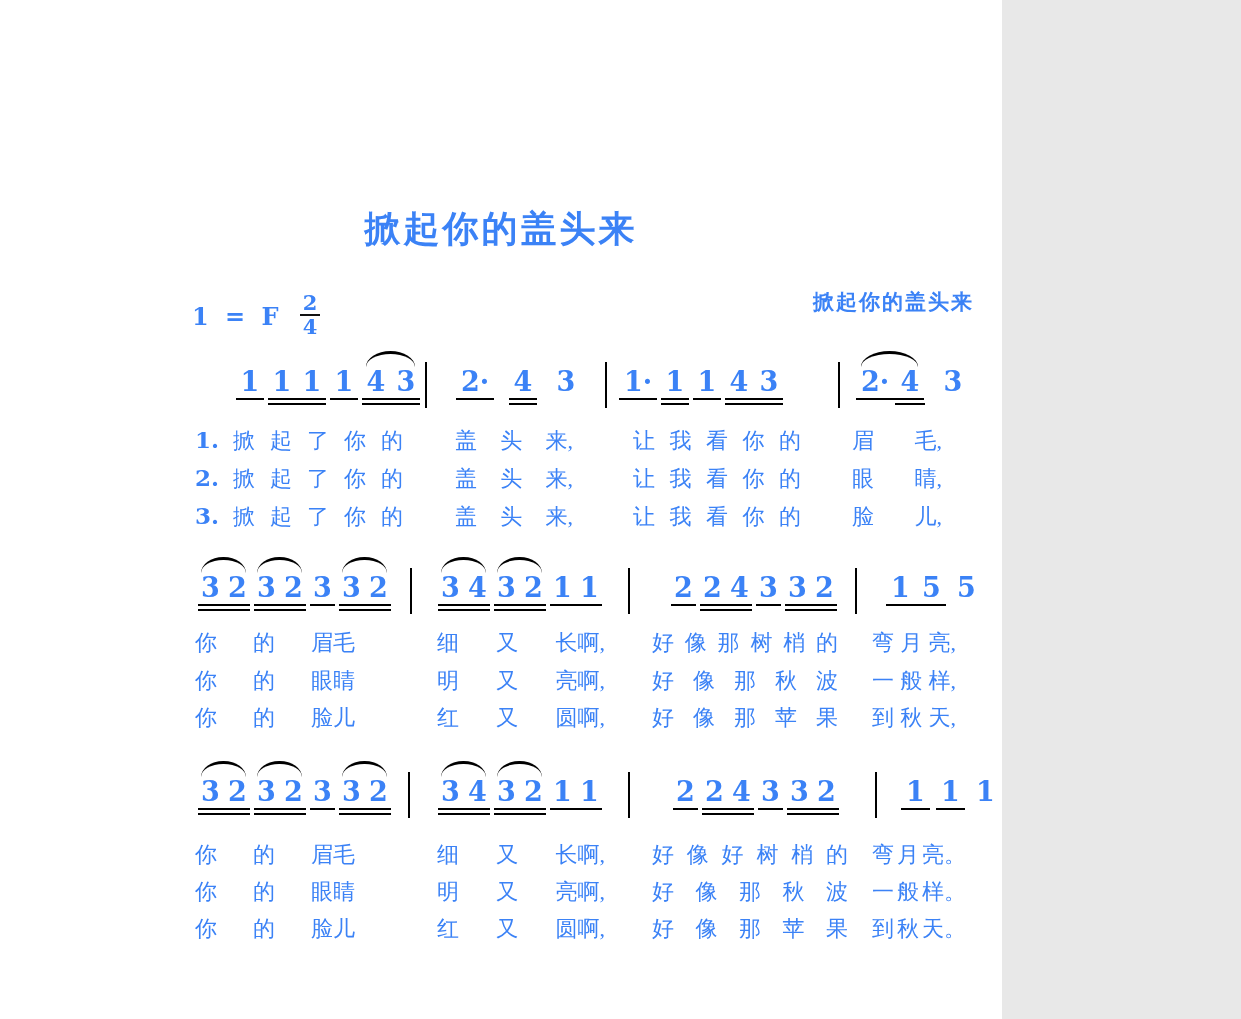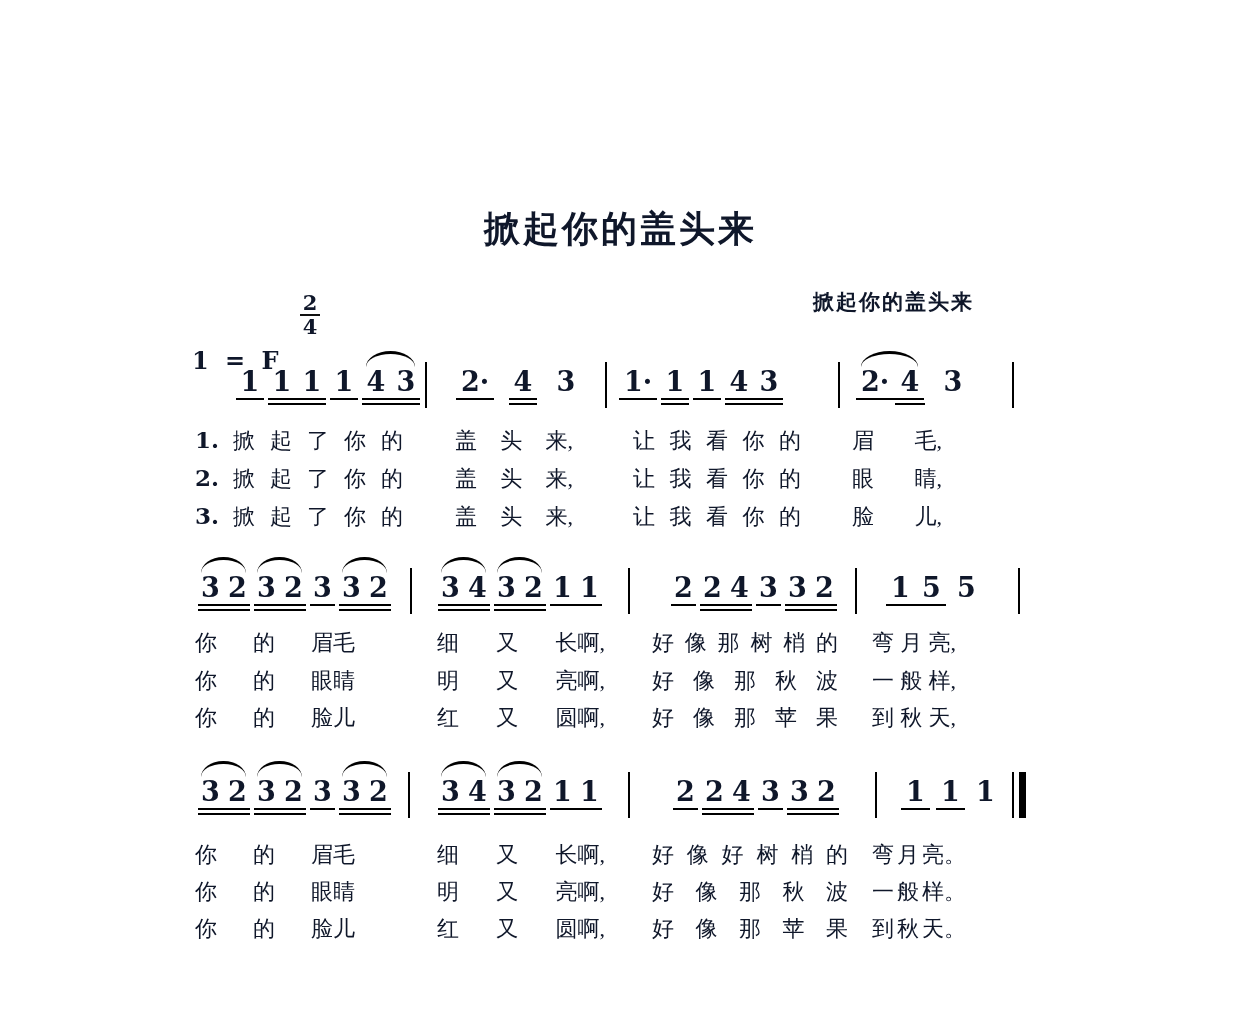--- a/index.html
+++ b/index.html
@@ -1,22 +1,22 @@
 <!DOCTYPE html>
 <html><head>
 <meta charset="utf-8">
 <style>
   html,body{margin:0;padding:0;background:#e8e8e8;}
-  .page{position:relative;width:1241px;height:1019px;background:#ffffff;overflow:hidden;
-        font-family:"Liberation Serif",serif;color:#0f172a;}
+  .page{position:relative;width:1002px;height:1019px;background:#ffffff;overflow:hidden;
+        font-family:"Liberation Serif",serif;color:#3b82f6;}
   .title{position:absolute;top:205px;left:0;width:100%;text-align:center;
          font-size:36px;font-weight:bold;letter-spacing:3px;}
   .credit{position:absolute;top:288px;left:813px;font-size:21px;letter-spacing:2px;font-weight:bold;}
   .keyline{position:absolute;top:302px;left:192px;font-size:24px;font-weight:bold;
-           font-family:"DejaVu Serif",serif;word-spacing:8px;margin-top:44px;}
+           font-family:"DejaVu Serif",serif;word-spacing:8px;}
   .frac{position:absolute;top:293px;left:300px;display:inline-flex;flex-direction:column;
         align-items:center;font-family:"DejaVu Serif",serif;font-weight:bold;font-size:21px;line-height:20px;}
   .frac .fline{width:20px;height:2px;background:#111;margin:1px 0;}
 
   .system{position:absolute;left:0;width:1241px;height:195px;}
   .sys1{top:350px;} .sys2{top:556px;} .sys3{top:760px;}
   .noterow{position:absolute;top:0;left:0;right:0;height:66px;}
   .measure{position:absolute;top:16px;display:flex;align-items:flex-start;}
   .unit{position:relative;display:inline-flex;margin-right:2px;}
   .note{display:inline-block;width:30px;text-align:center;font-family:"DejaVu Serif",serif;

